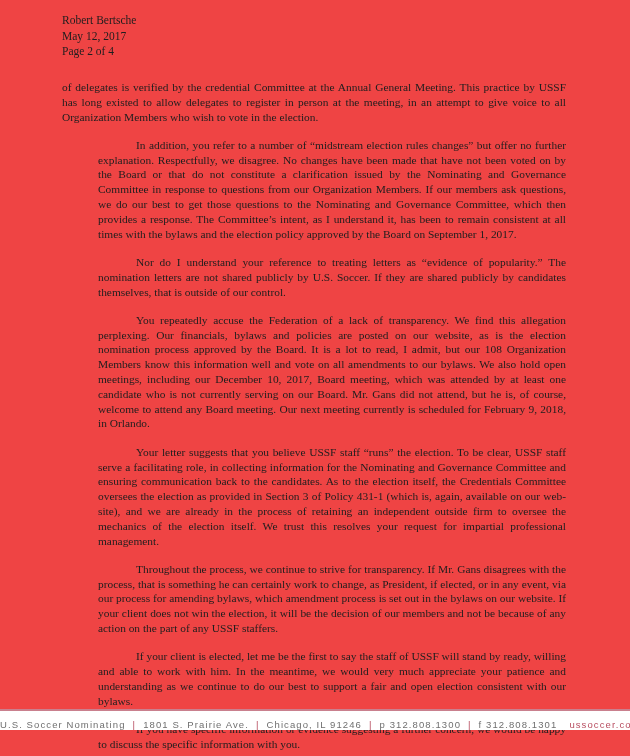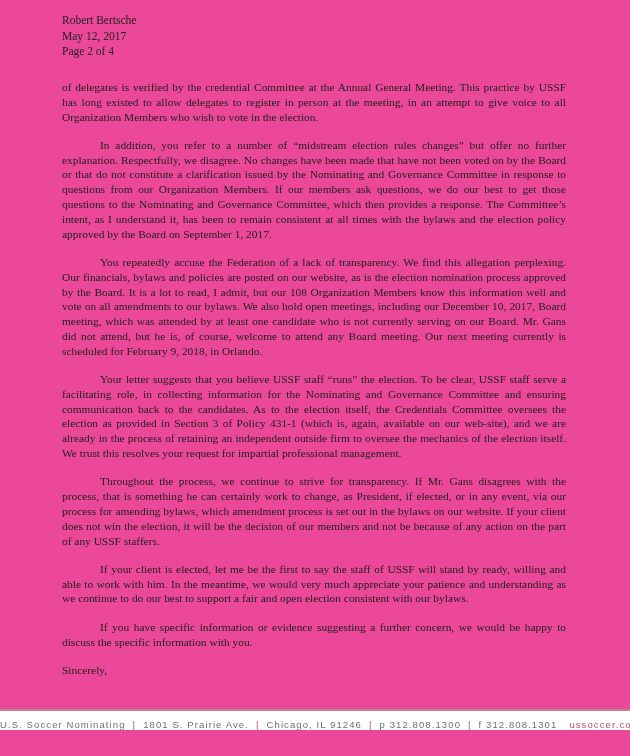--- a/index.html
+++ b/index.html
@@ -7,42 +7,42 @@
     width: 630px;
     height: 756px;
     background: #ffffff;
     position: relative;
     overflow: hidden;
     font-family: "Liberation Serif", serif;
   }
   .page {
     position: absolute;
     inset: 0;
-    background: #ec4899;
+    background: #ef4444;
   }
   .letter-header {
     position: absolute;
     top: 13px;
     left: 62px;
     font-size: 11.5px;
     line-height: 15.5px;
     color: #1e1e1e;
   }
   .letter-body {
     position: absolute;
     top: 80px;
     left: 62px;
     width: 504px;
     font-size: 11.4px;
     line-height: 14.8px;
     text-align: justify;
     color: #1e1e1e;
   }
   .letter-body p { margin: 0 0 13.5px 0; }
-  .letter-body p.indent { text-indent: 38px; }
+  .letter-body p.indent { text-indent: 38px; margin-left: 36px; }
   .closing { margin-top: 1px; }
   .closing .salutation { margin: 0 0 24px 0; }
   .page-footer {
     position: absolute;
     left: 0;
     right: 0;
     top: 709px;
     border-top: 2px solid #c9808e;
     background: #ffffff;
   }
@@ -73,20 +73,21 @@
 
   <div class="letter-header">
     <div>Robert Bertsche</div>
     <div>May 12, 2017</div>
     <div>Page 2 of 4</div>
   </div>
 
   <div class="letter-body">
     <p>of delegates is verified by the credential Committee at the Annual General Meeting. This practice by USSF has long existed to allow delegates to register in person at the meeting, in an attempt to give voice to all Organization Members who wish to vote in the election.</p>
     <p class="indent">In addition, you refer to a number of “midstream election rules changes” but offer no further explanation. Respectfully, we disagree. No changes have been made that have not been voted on by the Board or that do not constitute a clarification issued by the Nominating and Governance Committee in response to questions from our Organization Members. If our members ask questions, we do our best to get those questions to the Nominating and Governance Committee, which then provides a response. The Committee’s intent, as I understand it, has been to remain consistent at all times with the bylaws and the election policy approved by the Board on September 1, 2017.</p>
+    <p class="indent">Nor do I understand your reference to treating letters as “evidence of popularity.”  The nomination letters are not shared publicly by U.S. Soccer.  If they are shared publicly by candidates themselves, that is outside of our control.</p>
     <p class="indent">You repeatedly accuse the Federation of a lack of transparency.  We find this allegation perplexing.  Our financials, bylaws and policies are posted on our website, as is the election nomination process approved by the Board. It is a lot to read, I admit, but our 108 Organization Members know this information well and vote on all amendments to our bylaws.  We also hold open meetings, including our December 10, 2017, Board meeting, which was attended by at least one candidate who is not currently serving on our Board.  Mr. Gans did not attend, but he is, of course, welcome to attend any Board meeting.  Our next meeting currently is scheduled for February 9, 2018, in Orlando.</p>
     <p class="indent">Your letter suggests that you believe USSF staff “runs” the election.  To be clear, USSF staff serve a facilitating role, in collecting information for the Nominating and Governance Committee and ensuring communication back to the candidates.  As to the election itself, the Credentials Committee oversees the election as provided in Section 3 of Policy 431-1 (which is, again, available on our web-site), and we are already in the process of retaining an independent outside firm to oversee the mechanics of the election itself. We trust this resolves your request for impartial professional management.</p>
     <p class="indent">Throughout the process, we continue to strive for transparency.  If Mr. Gans disagrees with the process, that is something he can certainly work to change, as President, if elected, or in any event, via our process for amending bylaws, which amendment process is set out in the bylaws on our website.  If your client does not win the election, it will be the decision of our members and not be because of any action on the part of any USSF staffers.</p>
     <p class="indent">If your client is elected, let me be the first to say the staff of USSF will stand by ready, willing and able to work with him.  In the meantime, we would very much appreciate your patience and understanding as we continue to do our best to support a fair and open election consistent with our bylaws.</p>
     <p class="indent">If you have specific information or evidence suggesting a further concern, we would be happy to discuss the specific information with you.</p>
 
     <div class="closing">
       <p class="salutation">Sincerely,</p>
 
     </div>

